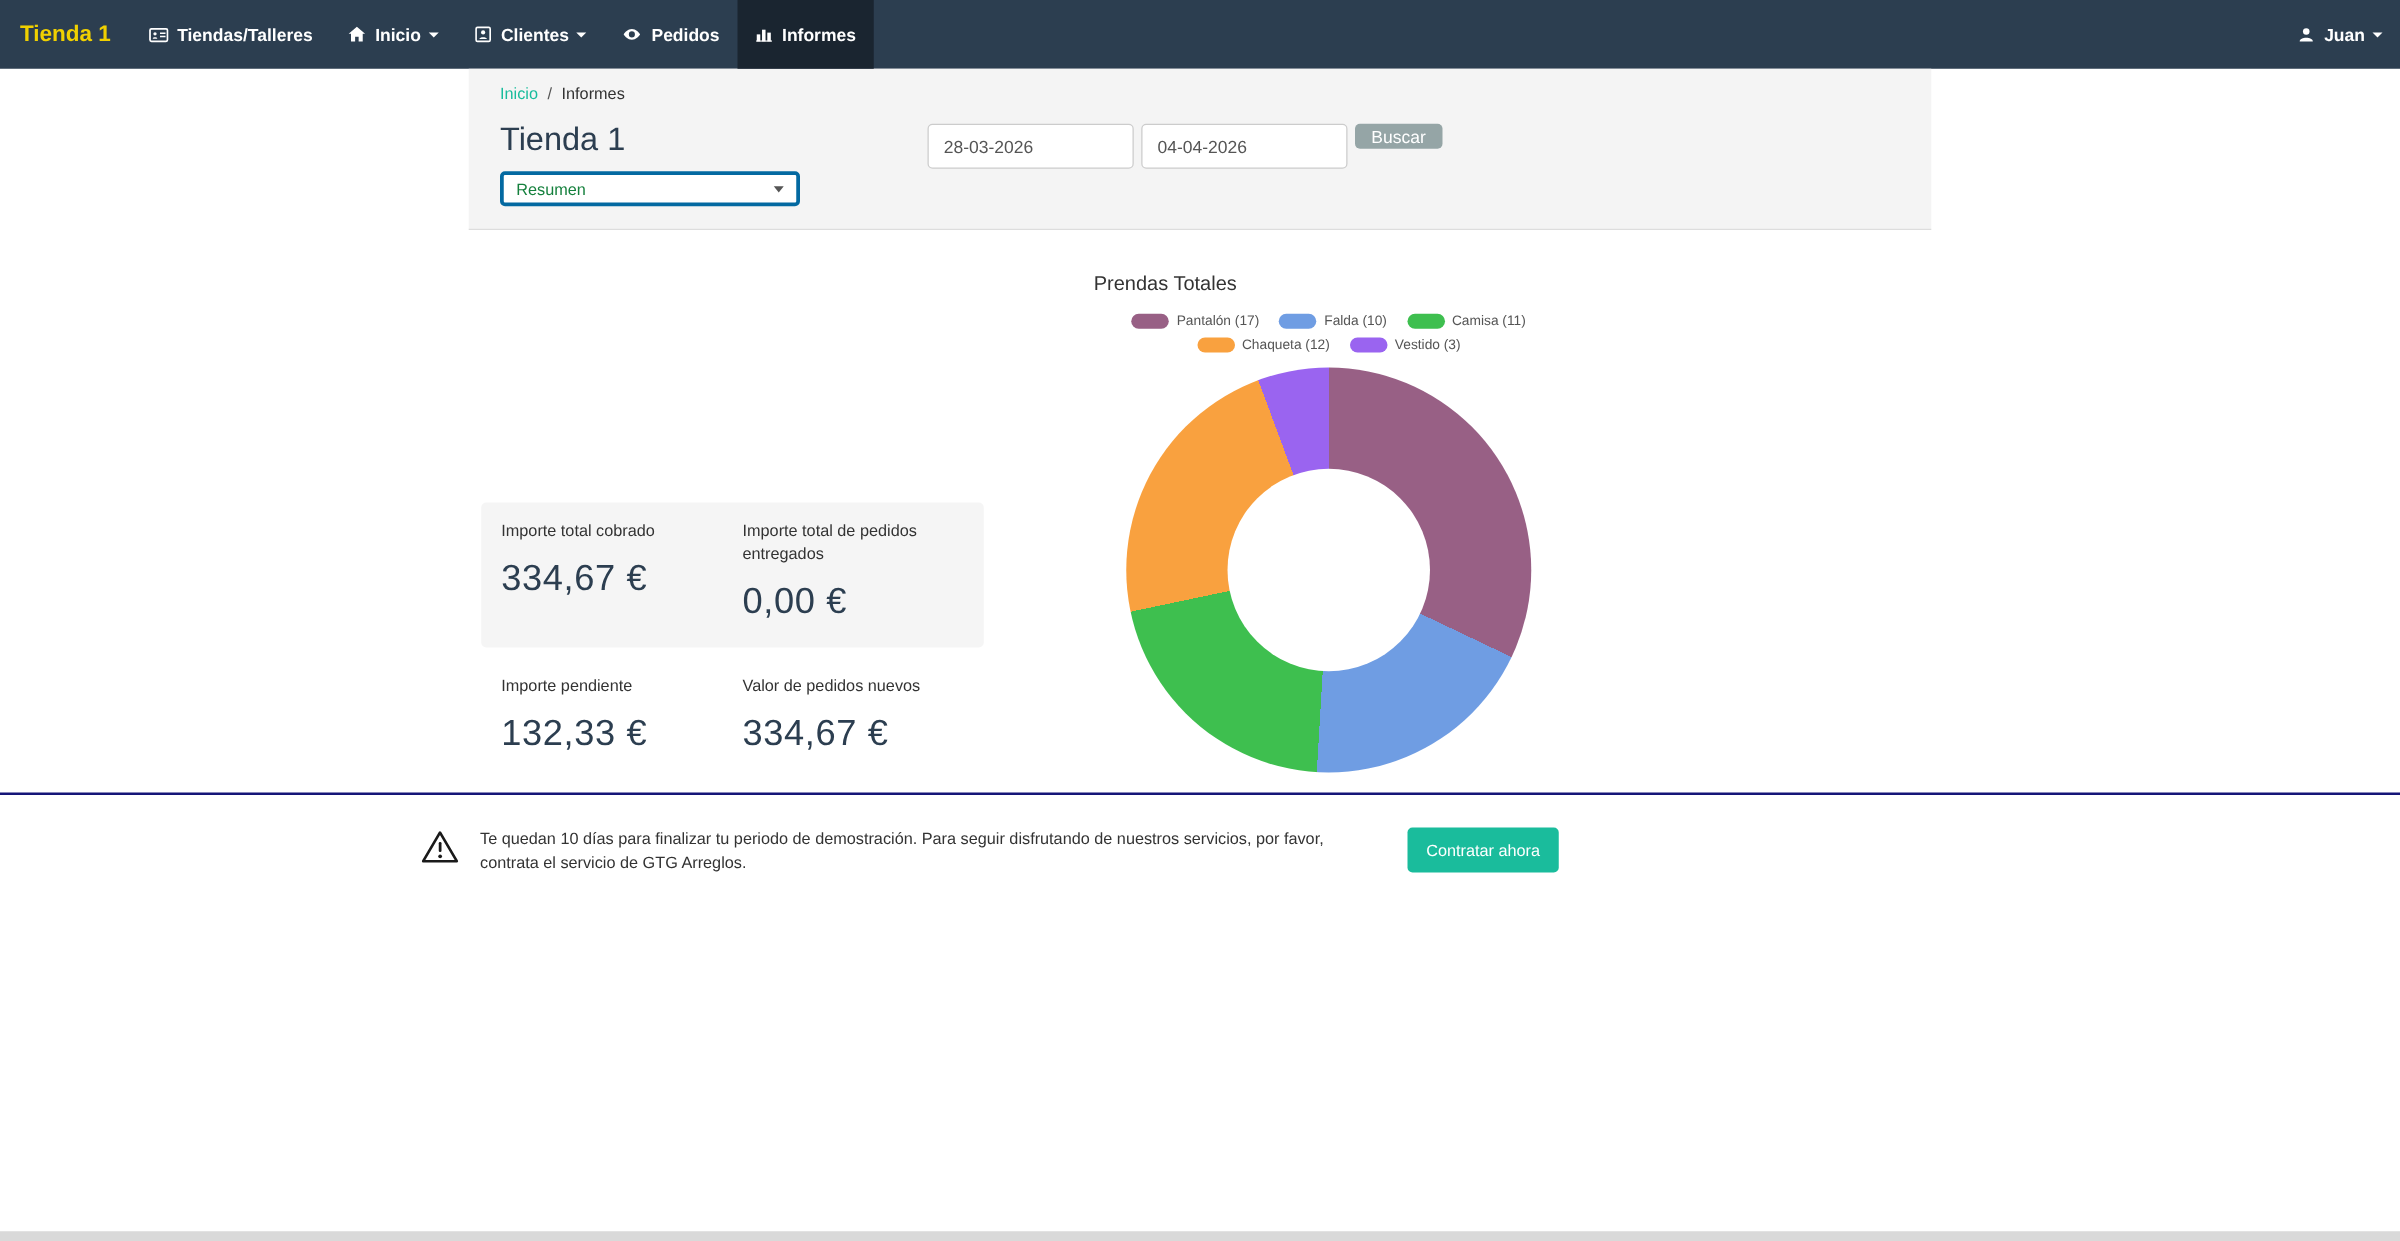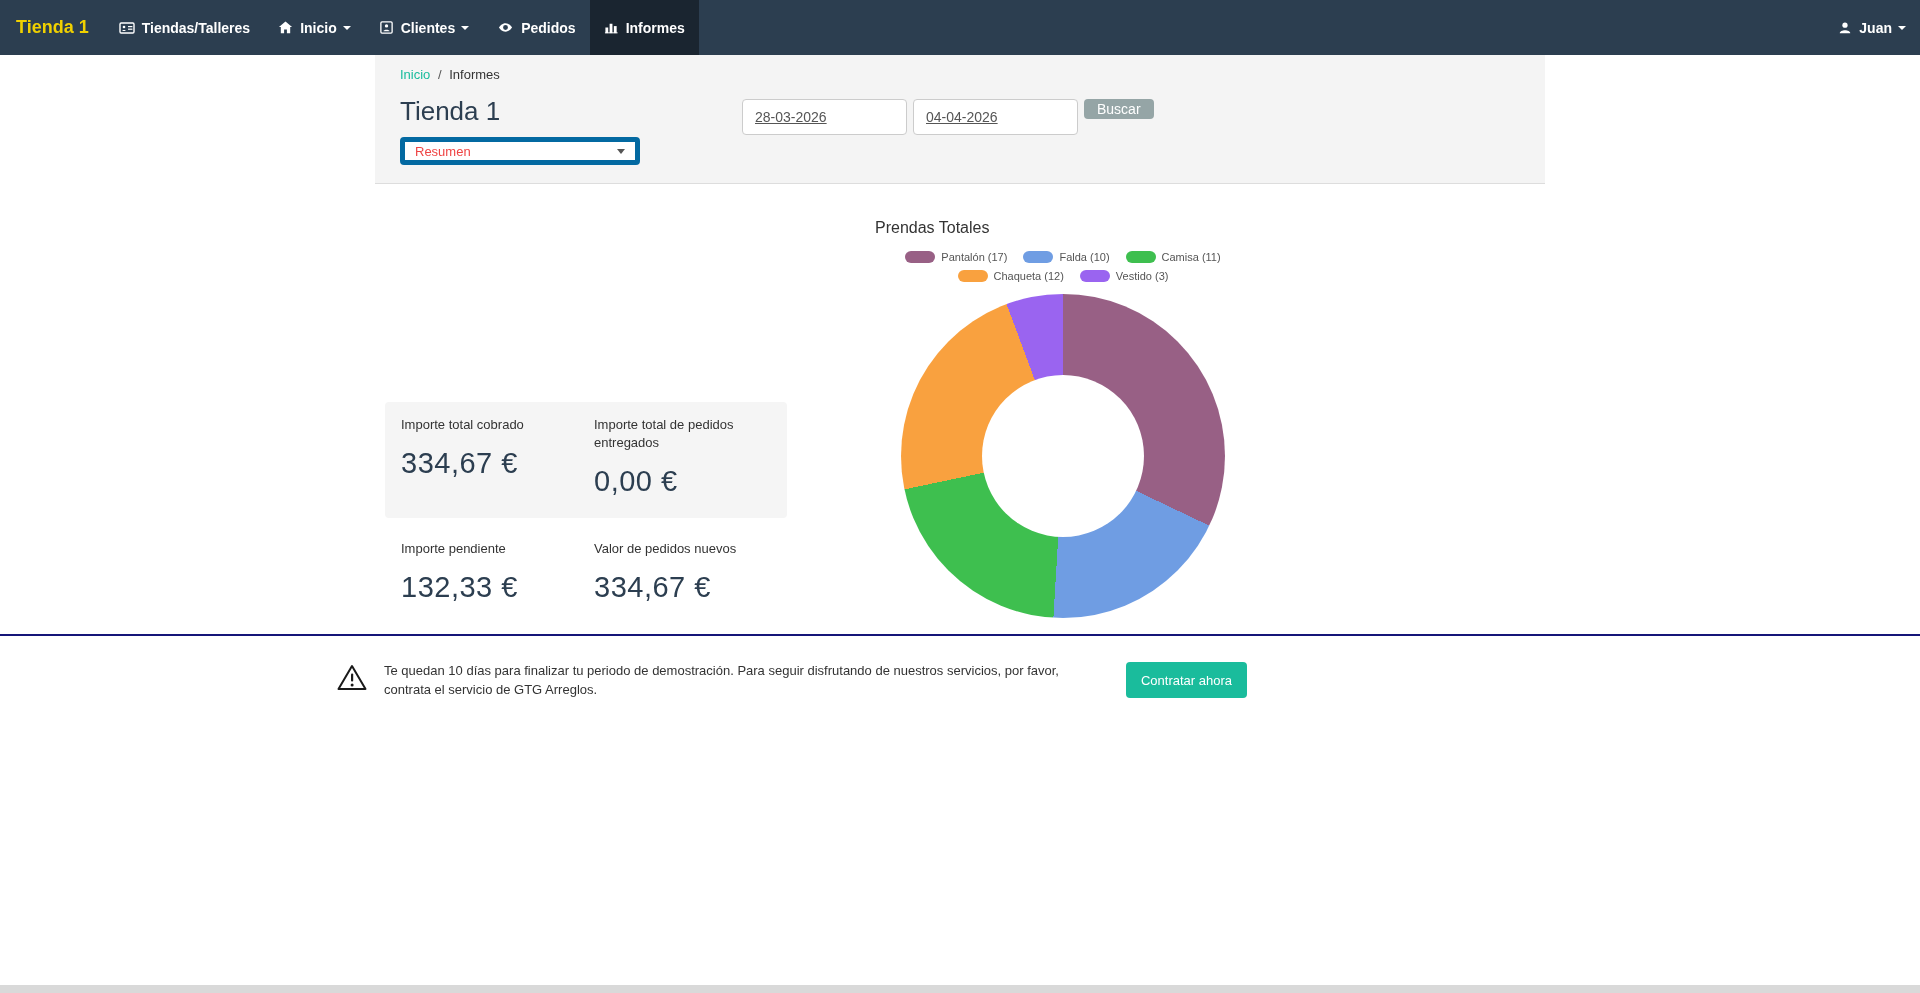--- a/index.html
+++ b/index.html
@@ -60,40 +60,39 @@
   .breadcrumb .sep { color: #555; margin: 0 4px; }
   .breadcrumb .current { color: #333; }
 
   .header-row { display: flex; align-items: flex-start; }
   .title-block { width: 342px; }
   .page-title { margin: 0; font-size: 26px; font-weight: 400; color: #2c3e50; }
   .fake-select {
     margin-top: 10px;
     width: 240px; height: 28px;
     background: #fff;
-    border: 5px solid #0369a1; border-radius: 4px;
+    border: 3px solid #0369a1; border-radius: 4px;
     display: flex; align-items: center; justify-content: space-between;
     padding: 0 10px;
-    font-size: 13px; color: #ef4444;
+    font-size: 13px; color: #15803d;
     cursor: pointer;
   }
   .select-caret {
     width: 0; height: 0;
     border-left: 4px solid transparent;
     border-right: 4px solid transparent;
     border-top: 5px solid #555;
   }
   .form-row { display: flex; gap: 6px; margin-top: 3px; }
   .date-input {
     width: 165px; height: 36px;
     border: 1px solid #ccc; border-radius: 4px;
     padding: 0 12px; font-size: 14px; color: #555;
     font-family: "Liberation Sans", sans-serif;
     background: #fff;
-    text-decoration: underline;
   }
   .btn-search {
     height: 20px; padding: 0 13px;
     background: var(--button-search-bg, #95a5a6);
     color: #fff; border: none; border-radius: 4px;
     font-size: 14px; cursor: pointer;
     font-family: "Liberation Sans", sans-serif;
   }
 
   

